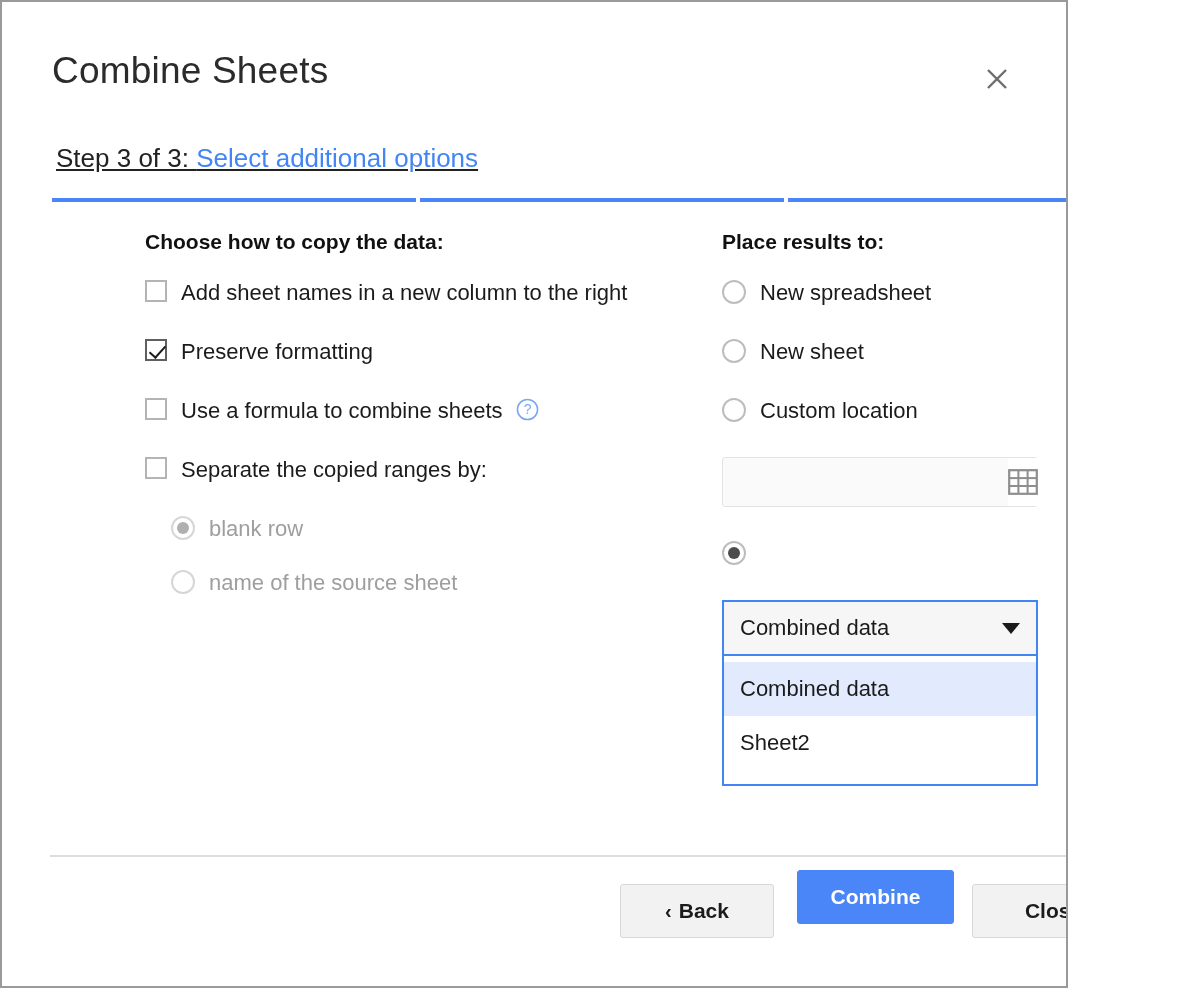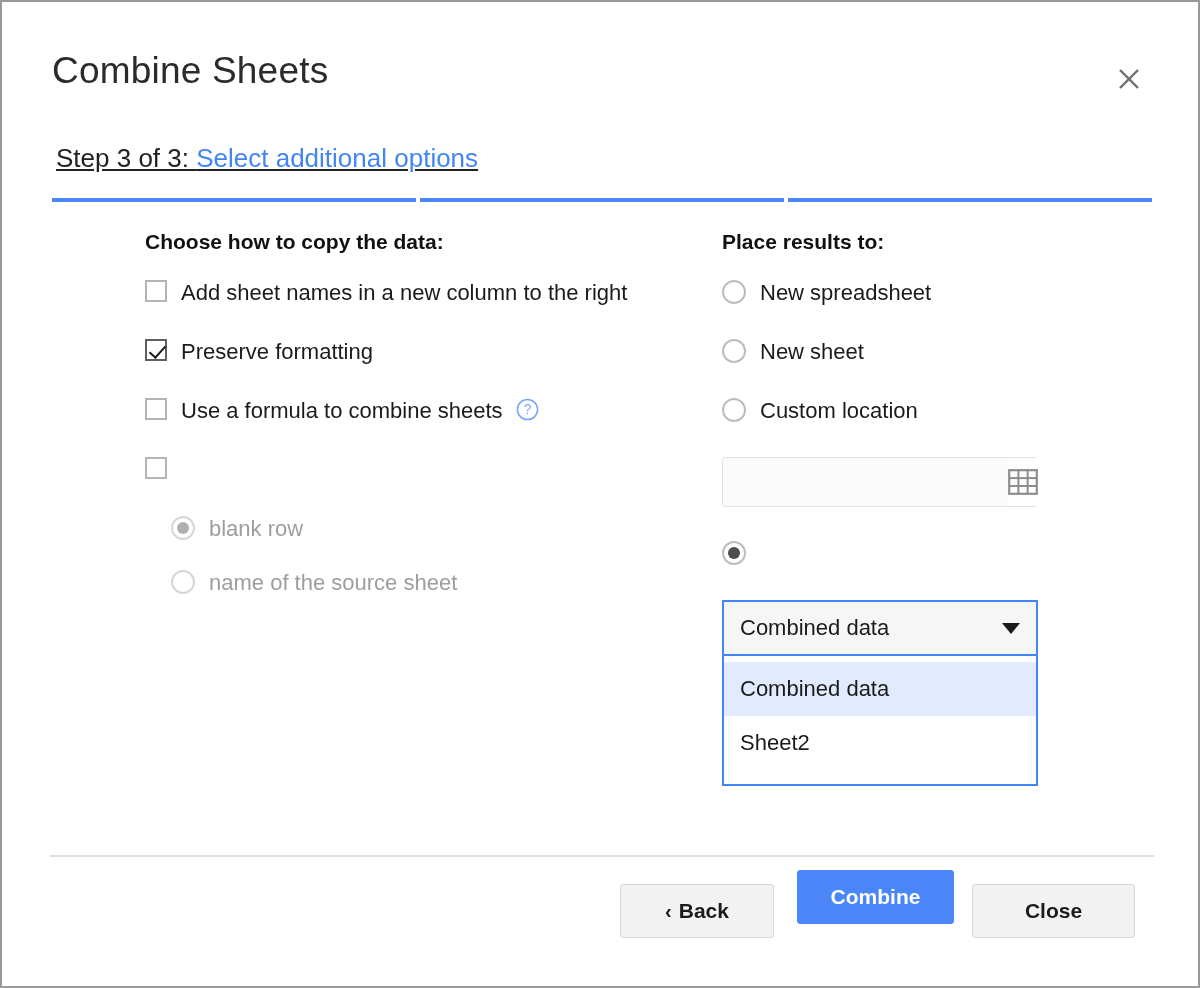--- a/index.html
+++ b/index.html
@@ -6,21 +6,21 @@
   html, body {
     margin: 0; padding: 0;
     width: 1200px; height: 988px;
     background: #ffffff;
     font-family: "Liberation Sans", sans-serif;
     -webkit-font-smoothing: antialiased;
   }
   .dialog {
     position: absolute;
     left: 0; top: 0;
-    width: 1200px; height: 988px;
+    width: 1068px; height: 988px;
     background: #ffffff;
     border: 2px solid #9a9a9a;
     overflow: hidden;
   }
 
   
   .title {
     position: absolute;
     left: 50px; top: 48px;
     font-size: 37px;
@@ -305,20 +305,21 @@
       <span class="cb"></span>
       <span class="opt-label">Use a formula to combine sheets</span>
       <svg class="help-icon" viewBox="0 0 24 24">
         <circle cx="12" cy="12" r="10.5" fill="none" stroke="#7aa7f5" stroke-width="1.6"></circle>
         <text x="12" y="17" text-anchor="middle" font-size="14.5" font-family="Liberation Sans, sans-serif" fill="#7aa7f5">?</text>
       </svg>
     </div>
 
     <div class="opt-row">
       <span class="cb"></span>
+      <span class="opt-label">Separate the copied ranges by:</span>
     </div>
 
     <div class="opt-row sub">
       <span class="rd selected disabled"></span>
       <span class="opt-label disabled">blank row</span>
     </div>
 
     <div class="opt-row sub">
       <span class="rd disabled"></span>
       <span class="opt-label disabled">name of the source sheet</span>

